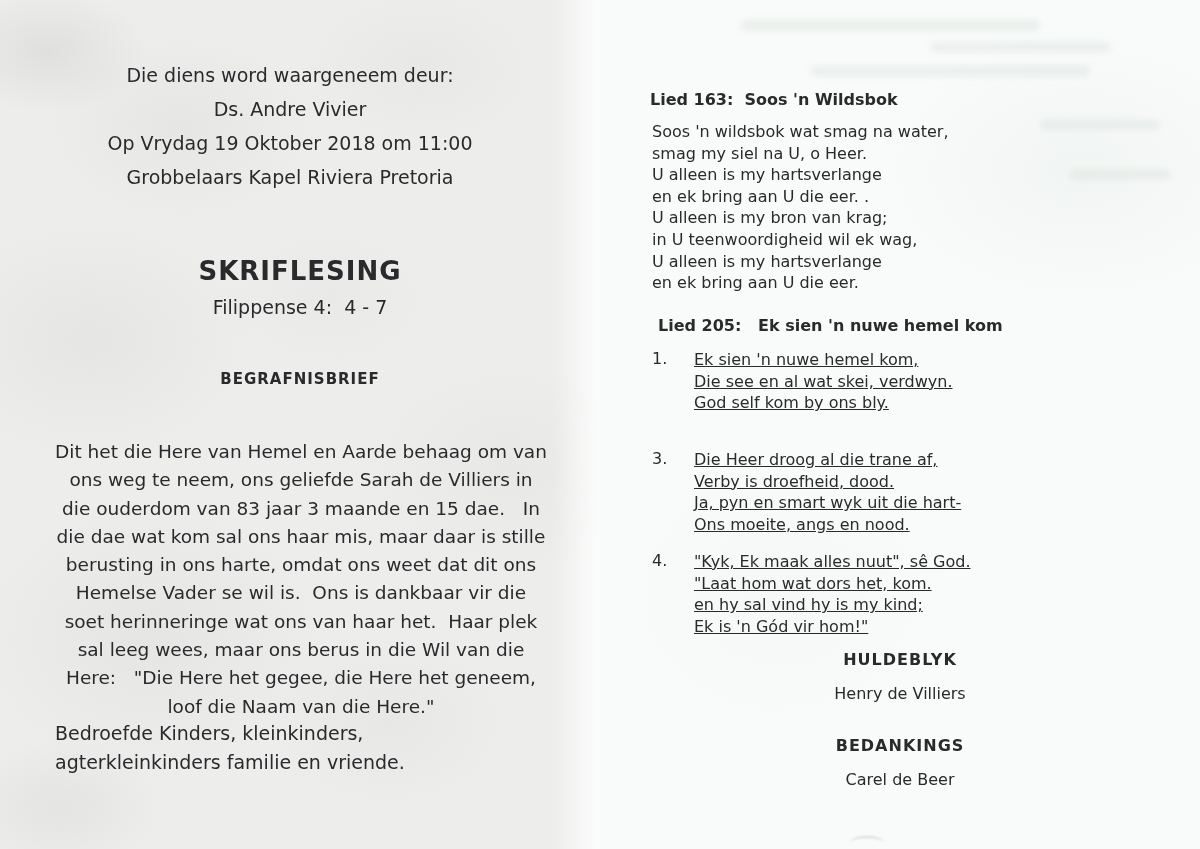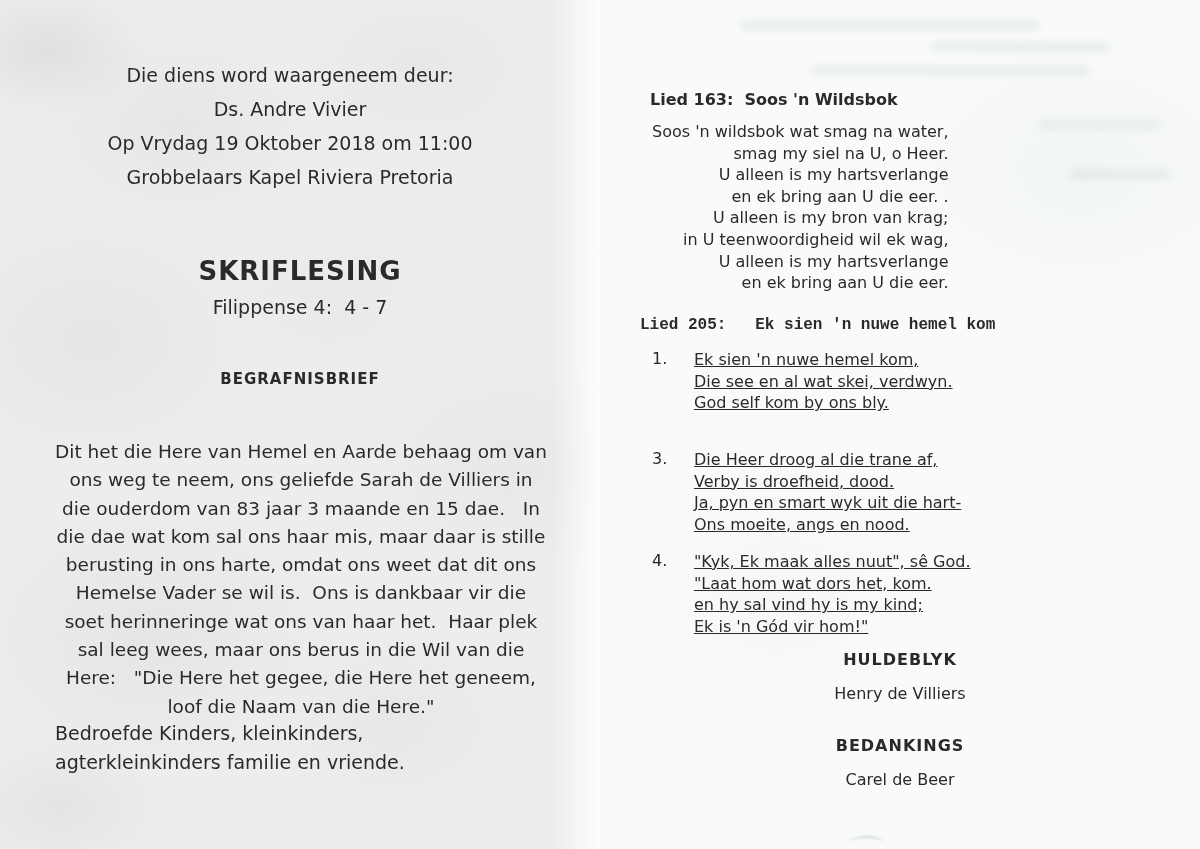--- a/index.html
+++ b/index.html
@@ -53,22 +53,22 @@
   .skrif-title{left:40px;top:256px;width:520px;font-size:26px;letter-spacing:1px;}
   .skrif-ref{left:40px;top:296px;width:520px;font-size:19px;}
   .brief-title{left:40px;top:370px;width:520px;font-size:15px;letter-spacing:1px;}
   .body-par{left:55px;top:438px;font-size:18.5px;line-height:28.3px;text-align:center;}
   .mourners{left:55px;top:719px;font-size:19px;line-height:29px;}
 
   
   .liedere-title{left:0;top:48px;width:600px;font-size:16px;letter-spacing:1px;}
   .song-head{font-size:16px;}
   .song1-head{left:50px;top:90px;}
-  .song1-lines{left:52px;top:121px;font-size:16px;line-height:21.6px;text-align:right;}
-  .song2-head{left:40px;top:316px;font-family:Liberation Mono, monospace;}
+  .song1-lines{left:52px;top:121px;font-size:16px;line-height:21.6px;}
+  .song2-head{left:58px;top:316px;}
   .verse{left:52px;display:flex;}
   .v1{top:349px;} .v3{top:449px;} .v4{top:551px;}
   .vnum{width:42px;font-size:16px;flex:none;}
   .vlines{font-size:16px;line-height:21.6px;text-decoration:underline;}
   .huldeblyk-title{left:0;top:650px;width:600px;font-size:16px;letter-spacing:1px;}
   .huldeblyk-name{left:0;top:684px;width:600px;font-size:16px;}
   .bedankings-title{left:0;top:736px;width:600px;font-size:16px;letter-spacing:1px;}
   .bedankings-name{left:0;top:770px;width:600px;font-size:16px;}
 
   

